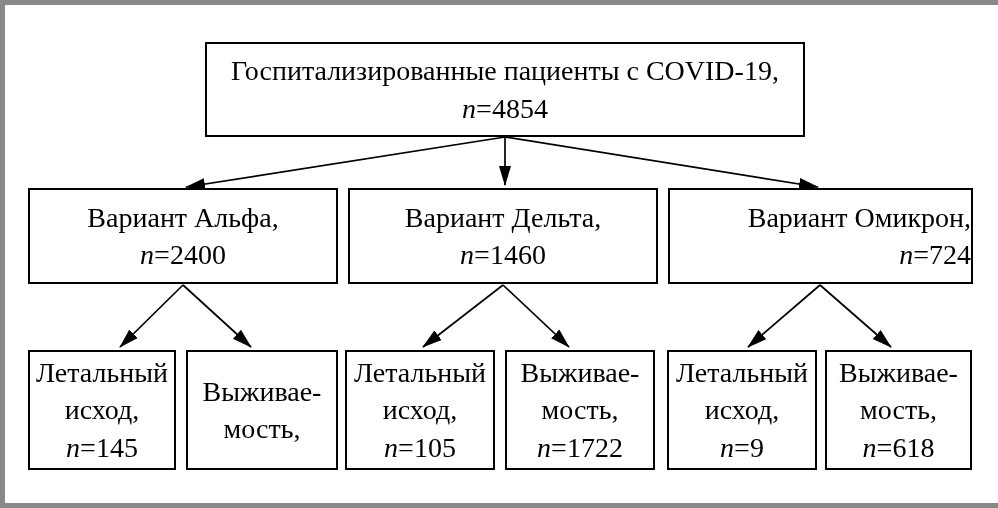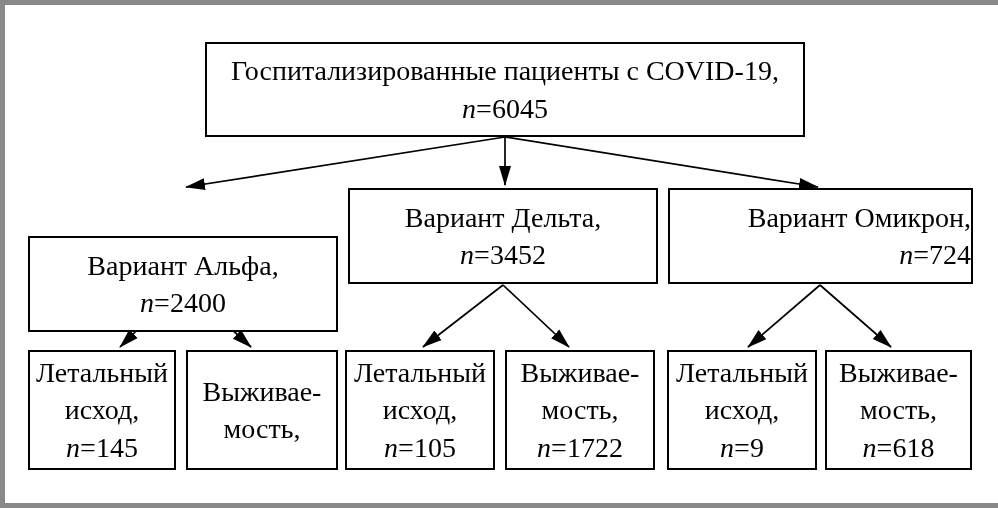--- a/index.html
+++ b/index.html
@@ -59,31 +59,31 @@
       <line x1="183" y1="285" x2="251" y2="347" marker-end="url(#ah)"></line>
       <line x1="503" y1="285" x2="423" y2="347" marker-end="url(#ah)"></line>
       <line x1="503" y1="285" x2="569" y2="347" marker-end="url(#ah)"></line>
       <line x1="820" y1="285" x2="748" y2="347" marker-end="url(#ah)"></line>
       <line x1="820" y1="285" x2="891" y2="347" marker-end="url(#ah)"></line>
     </g>
   </svg>
 
   <div class="box" style="left:205px; top:42px; width:600px; height:95px;">
     <div>Госпитализированные пациенты с COVID-19,</div>
-    <div><span class="nvar">n</span><span>=6045</span></div>
+    <div><span class="nvar">n</span><span>=4854</span></div>
   </div>
 
-  <div class="box" style="left:28px; top:188px; width:310px; height:96px;margin-top:48px;">
+  <div class="box" style="left:28px; top:188px; width:310px; height:96px;">
     <div>Вариант Альфа,</div>
     <div><span class="nvar">n</span><span>=2400</span></div>
   </div>
 
   <div class="box" style="left:348px; top:188px; width:310px; height:96px;text-align:right;">
     <div>Вариант Дельта,</div>
-    <div><span class="nvar">n</span><span>=3452</span></div>
+    <div><span class="nvar">n</span><span>=1460</span></div>
   </div>
 
   <div class="box" style="left:668px; top:188px; width:305px; height:96px;align-items:flex-end;">
     <div>Вариант Омикрон,</div>
     <div><span class="nvar">n</span><span>=724</span></div>
   </div>
 
   <div class="box" style="left:28px; top:350px; width:148px; height:120px;">
     <div>Летальный</div>
     <div>исход,</div>

